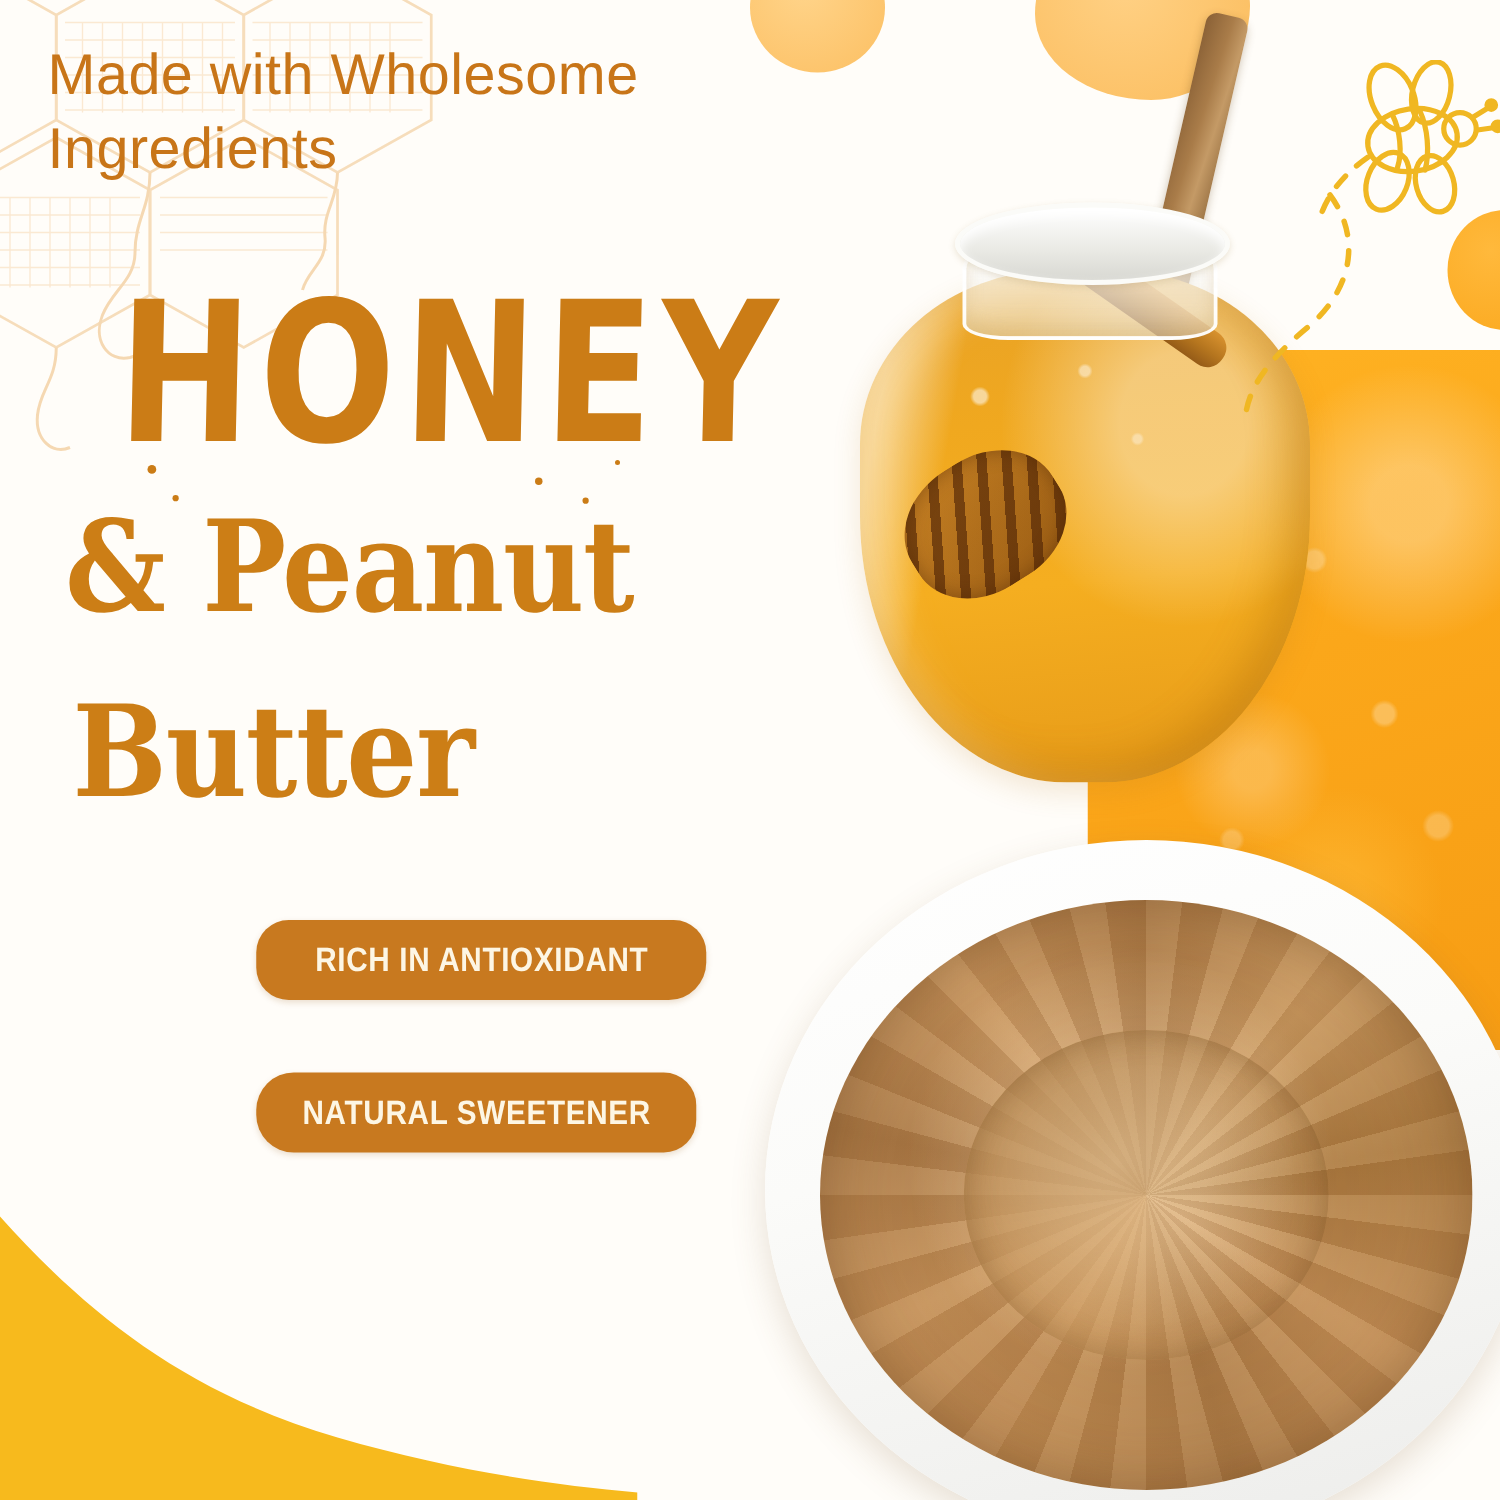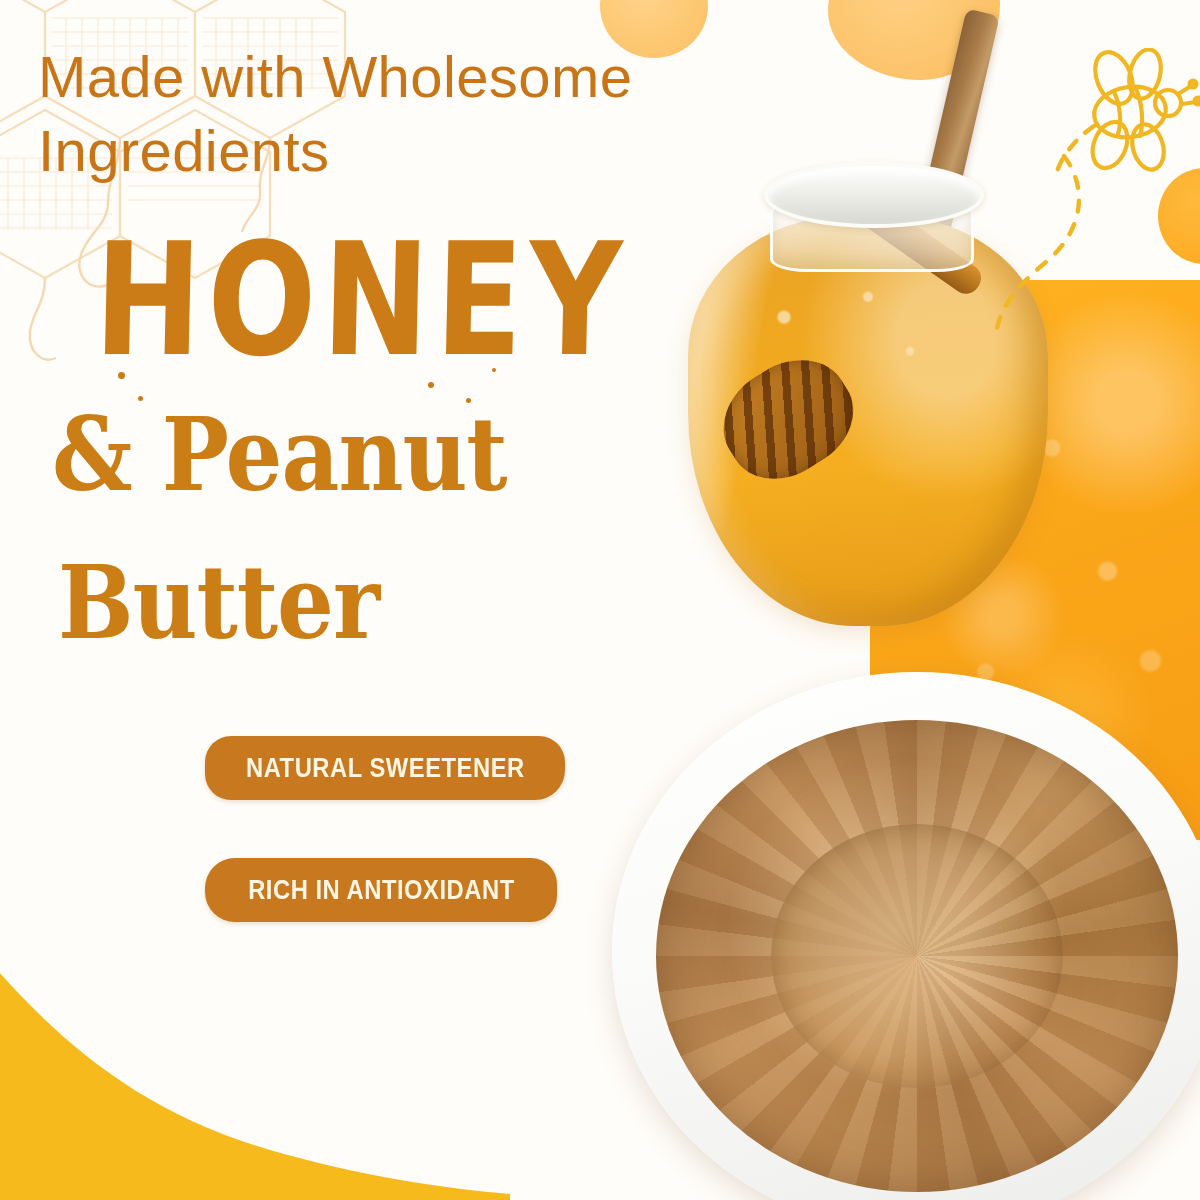--- a/index.html
+++ b/index.html
@@ -150,22 +150,22 @@
     border-radius:50%;
     background:
       radial-gradient(circle at 42% 40%, rgba(255,231,192,.40), rgba(255,231,192,0) 62%),
       conic-gradient(from 120deg at 50% 50%,
         #c4905700 0deg,#cd9b61aa 90deg,#a8773fbb 200deg,#c4905700 330deg);
     box-shadow:inset 0 0 26px rgba(90,55,20,.30);
   }
 
   
   #kicker{
-    position:absolute;left:38px;top:40px;width:700px;
-    font-size:58px;line-height:1.28;font-weight:400;color:#c87518;
+    position:absolute;left:38px;top:30px;width:700px;
+    font-size:46px;line-height:1.28;font-weight:400;color:#c87518;
     letter-spacing:.4px;
   }
   #title-honey{
     position:absolute;left:96px;top:222px;
     font-family:"DejaVu Sans", sans-serif;
     font-size:128px;font-weight:700;line-height:1;color:#cb7c16;
     letter-spacing:6px;
     transform:scaleY(1.22) skewX(-1.5deg);transform-origin:left top;
   }
   #title-peanut{
@@ -283,20 +283,20 @@
   <span class="splat" style="left:138px;top:396px;width:5px;height:5px;"></span>
   <span class="splat" style="left:428px;top:382px;width:6px;height:6px;"></span>
   <span class="splat" style="left:466px;top:398px;width:5px;height:5px;"></span>
   <span class="splat" style="left:492px;top:368px;width:4px;height:4px;"></span>
 
   <div id="title-peanut">&amp; Peanut</div>
   <div id="title-butter">Butter</div>
 
   <div id="benefits">
     <div class="pill">
+      <span class="pill-label">RICH IN ANTIOXIDANT</span>
+    </div>
+    <div class="pill">
       <span class="pill-label">NATURAL SWEETENER</span>
     </div>
-    <div class="pill">
-      <span class="pill-label">RICH IN ANTIOXIDANT</span>
-    </div>
   </div>
 
 </div>
 
 </body></html>

